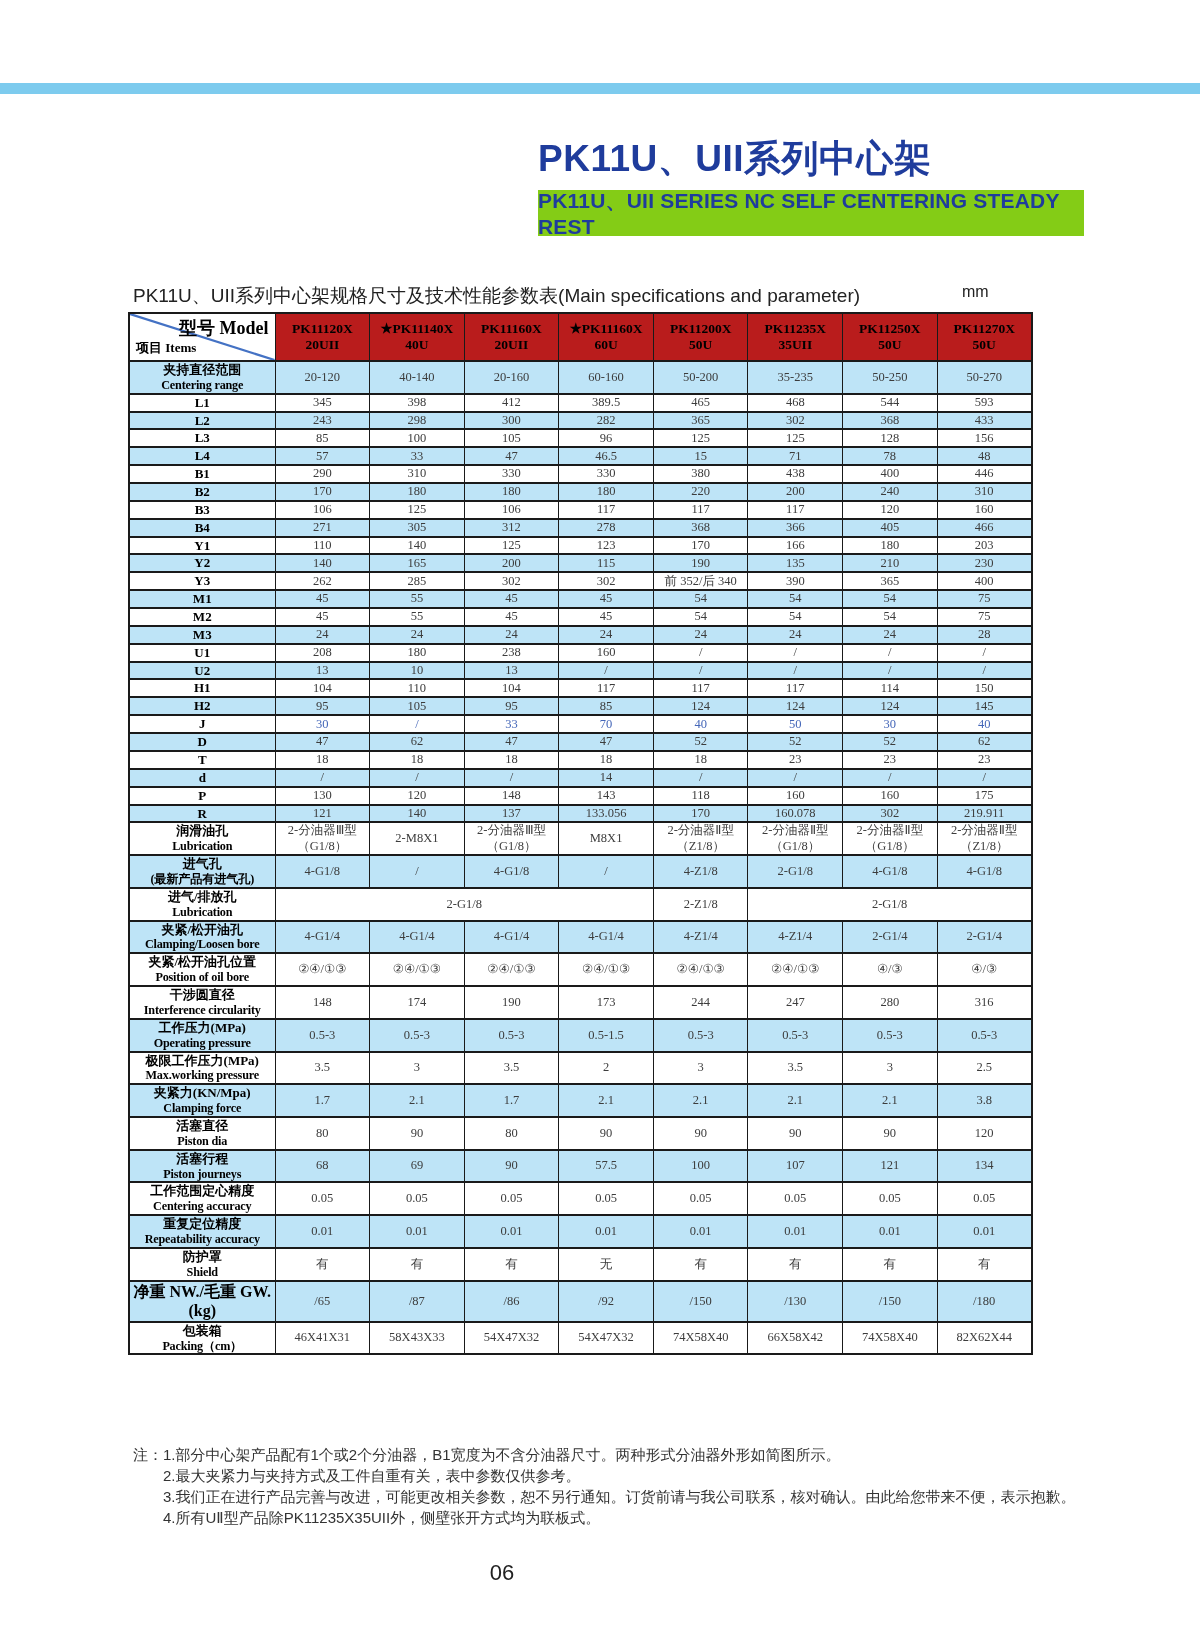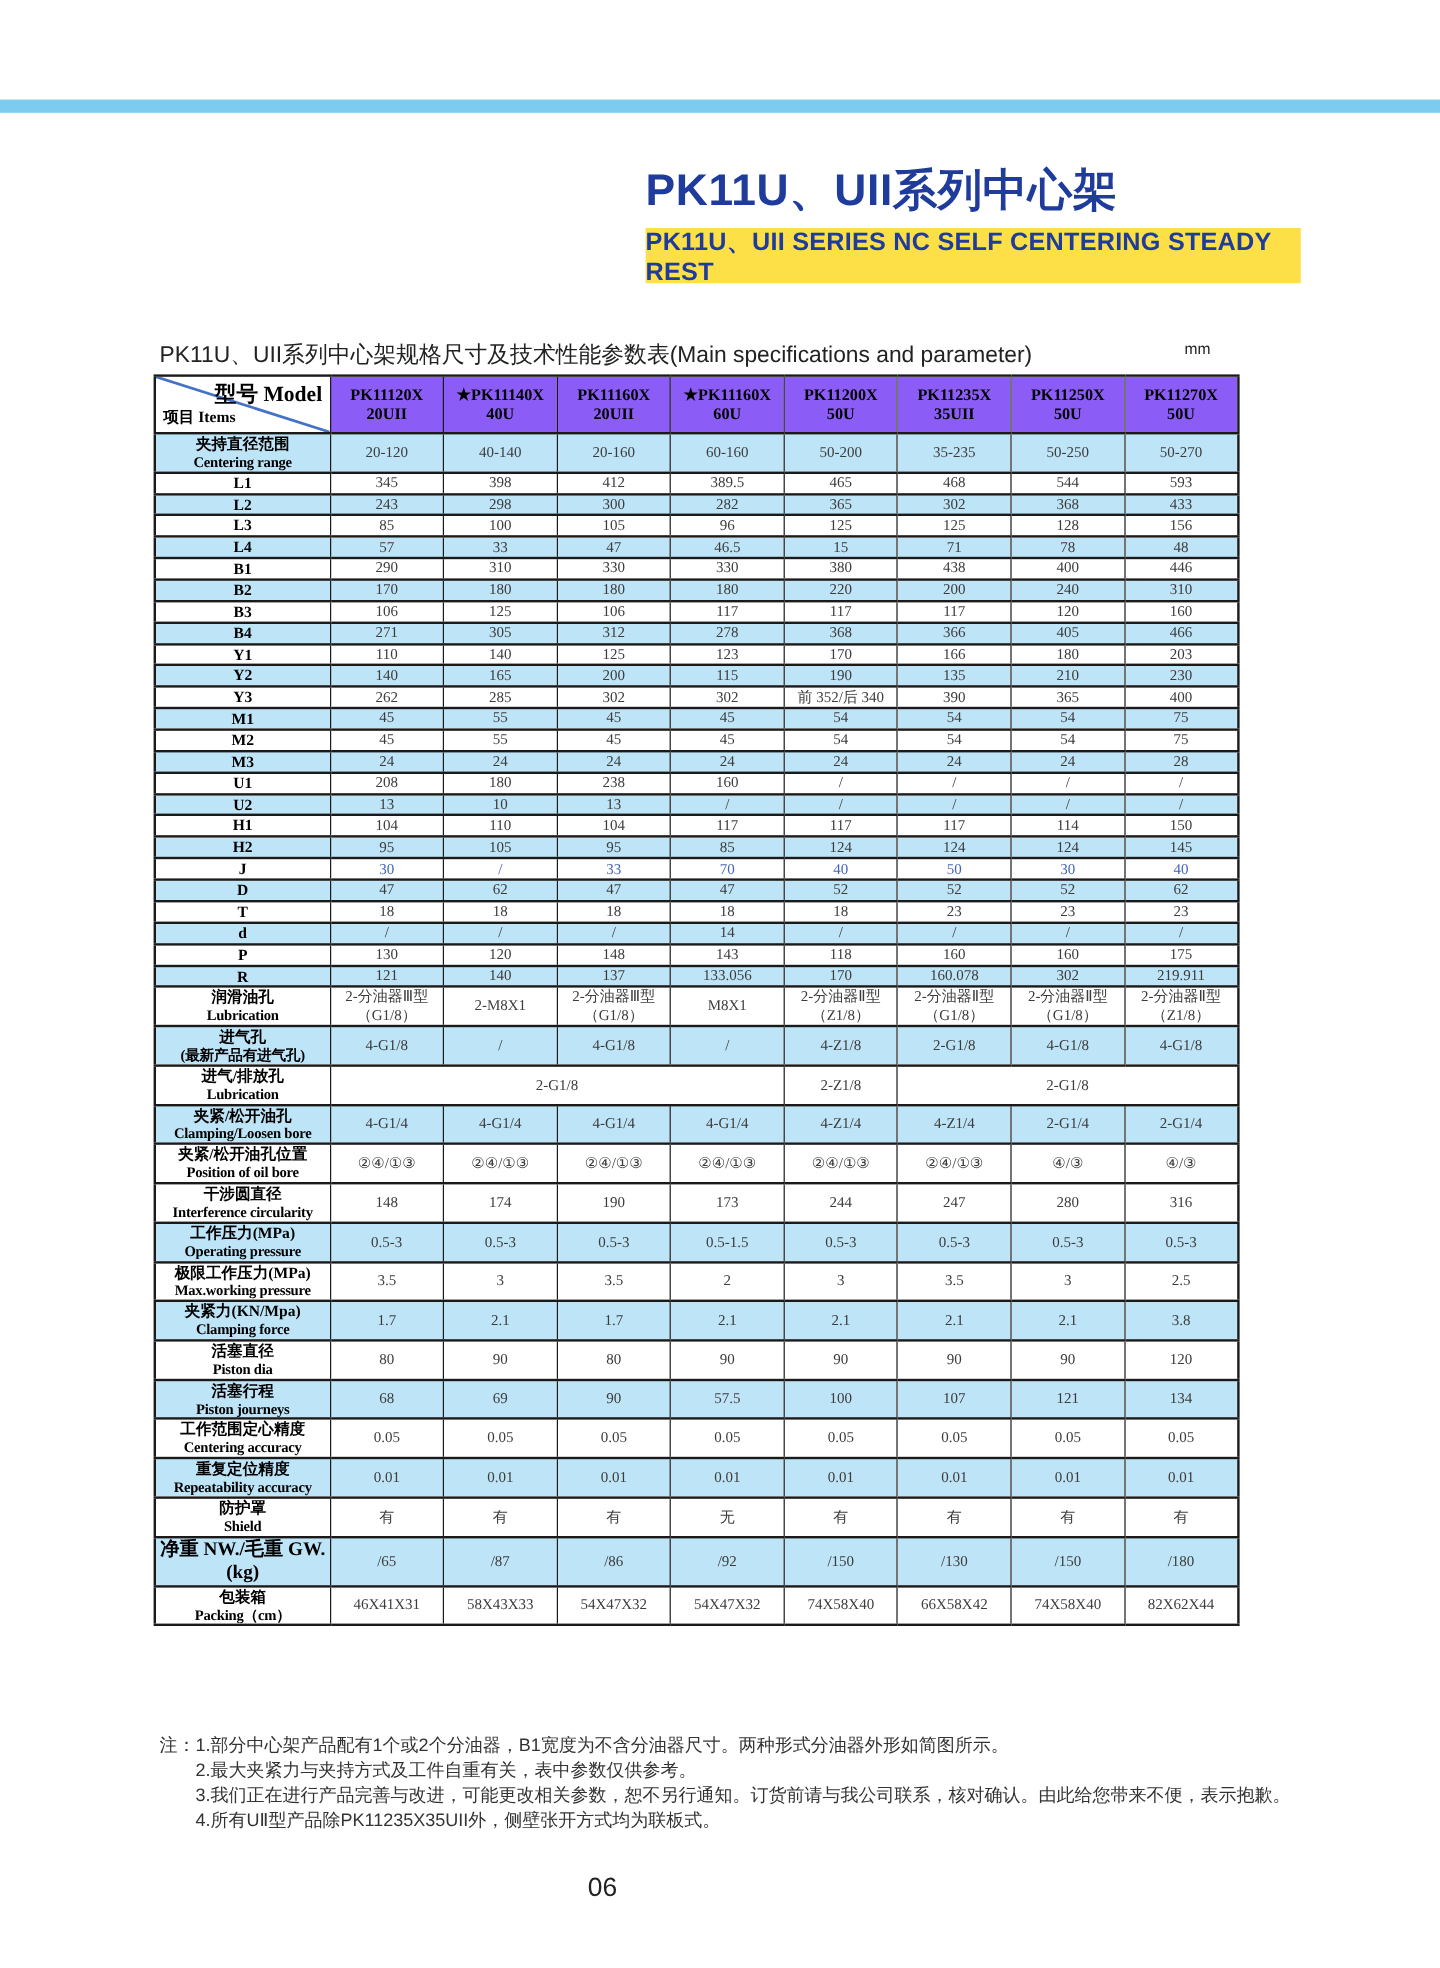--- a/index.html
+++ b/index.html
@@ -8,41 +8,41 @@
     position:relative; width:1200px; height:1640px; background:#ffffff;
     font-family:"Liberation Sans", sans-serif; overflow:hidden;
   }
   .top-bar { position:absolute; left:0; top:83px; width:1200px; height:11px; background:#7dcbee; }
   .main-title {
     position:absolute; left:538px; top:134px; margin:0;
     font-size:37px; font-weight:bold; color:#1f3c9c; letter-spacing:0.5px;
     font-family:"Liberation Sans", sans-serif;
   }
   .banner {
-    position:absolute; left:538px; top:190px; width:546px; height:46px; background:#fde047;
+    position:absolute; left:538px; top:190px; width:546px; height:46px; background:#84cc16;
     display:flex; align-items:center; justify-content:center;
   }
   .banner span { color:#1f3c9c; font-size:21px; font-weight:600; letter-spacing:0.2px; }
   .caption { position:absolute; left:133px; top:283px; font-size:19px; color:#222; }
-  .unit { position:absolute; left:962px; top:283px; font-size:13px; color:#222;margin-left:25px; }
+  .unit { position:absolute; left:962px; top:283px; font-size:16px; color:#222; }
 
   table.spec-table {
     position:absolute; left:128px; top:312px; width:903px;
     border-collapse:collapse; table-layout:fixed;
     font-family:"Liberation Serif", serif;
     border:2px solid #1a1a1a;
   }
   .spec-table td {
     border:1px solid #1a1a1a; border-top-width:2px; border-bottom-width:2px;
     text-align:center; vertical-align:middle; padding:0 1px; overflow:hidden;
     line-height:1.22;
   }
   tr.blue td { background:#bee4f7; }
   tr.white td { background:#ffffff; }
-  .header-row td { height:48px; background:#8b5cf6; }
+  .header-row td { height:48px; background:#b91c1c; }
   tr.tall td { height:38px; }
   tr.double td { height:32.5px; }
   tr.single td { height:15.5px; }
   .val { font-size:12.5px; color:#3c3c3c; }
   tr.jrow td.val { color:#4466b8; }
   td.lab { font-weight:bold; color:#000; }
   tr.single td.lab { font-size:13px; }
   .lab .l1 { font-size:13px; font-weight:bold; }
   .lab .l2 { font-size:12.2px; font-weight:bold; letter-spacing:-0.2px; }
   .model .m1, .model .m2 { font-weight:bold; font-size:13.5px; color:#000; }

